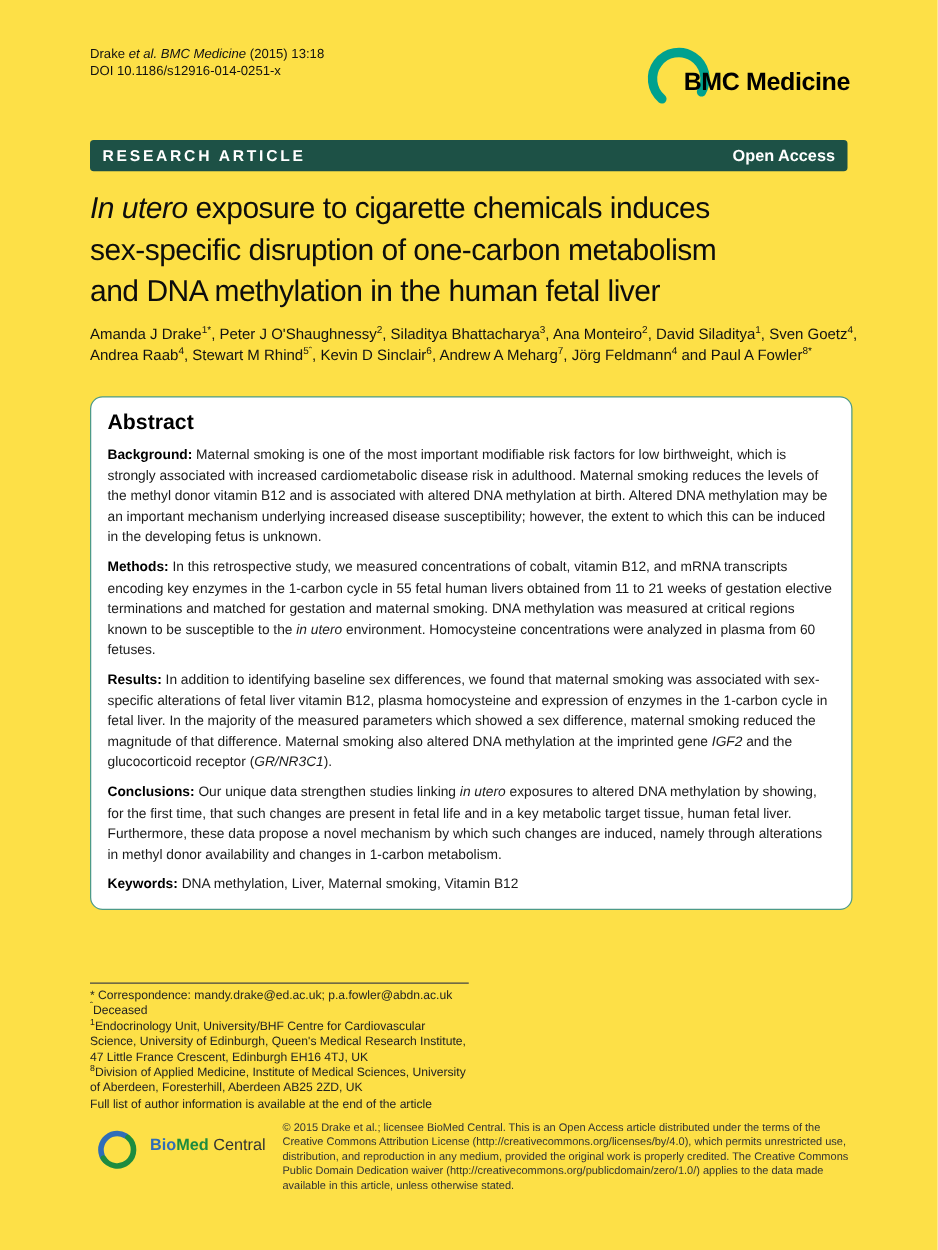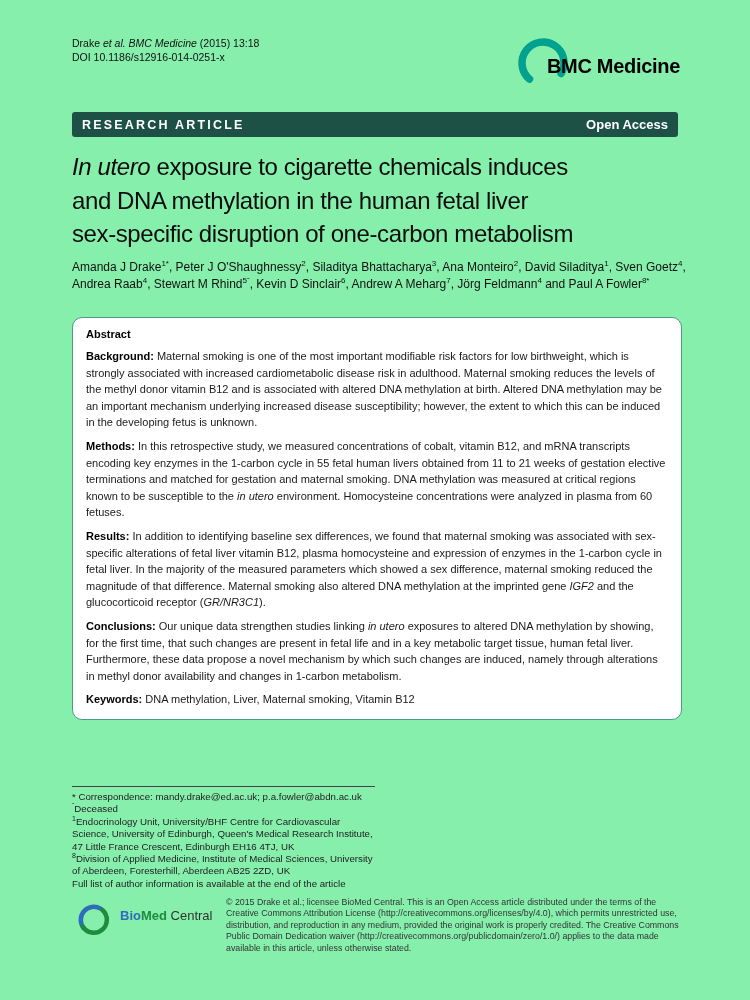--- a/index.html
+++ b/index.html
@@ -2,21 +2,21 @@
 <html><head>
 <meta charset="utf-8">
 <style>
   * { margin:0; padding:0; box-sizing:border-box; }
   html,body { background:#ffffff; }
   body {
     width:750px; height:1000px; position:relative;
     font-family:"Liberation Sans", sans-serif; color:#1a1a1a;
     overflow:hidden;
   }
-  .page { position:absolute; inset:0; width:750px; height:1000px; background:#86efac; }
+  .page { position:absolute; inset:0; width:750px; height:1000px; background:#fde047; }
 
   
   .cite { position:absolute; left:72px; top:36px; font-size:10.5px; line-height:14px; color:#111; }
   .cite i { font-style:italic; }
 
   
   .journal-logo { position:absolute; top:34px; right:70px; display:flex; align-items:center; height:58px; }
   .journal-logo svg { display:block; }
   .journal-logo .jl-text {
     font-size:20px; font-weight:bold; color:#000; letter-spacing:-0.3px;
@@ -44,21 +44,21 @@
   
   .authors { position:absolute; left:72px; top:259px; width:640px; font-size:12px; line-height:17px; color:#111; white-space:nowrap; }
   .authors sup { font-size:8px; vertical-align:super; line-height:0; }
 
   
   .abstract-box {
     position:absolute; left:72px; top:317px; width:610px;
     border:1.5px solid #4d9a88; border-radius:10px;
     padding:10px 13px 11px 13px; background:#fff;
   }
-  .abstract-box h2 { font-size:11px; font-weight:bold; color:#000; margin-bottom:8px; }
+  .abstract-box h2 { font-size:17px; font-weight:bold; color:#000; margin-bottom:8px; }
   .abs-p { font-size:11px; line-height:16.6px; color:#1a1a1a; margin-bottom:7px; text-align:left; }
   .abs-p:last-child { margin-bottom:0; }
   .abs-p .lead { font-weight:bold; color:#000; }
   .abs-p .it { font-style:italic; }
 
   
   .footnotes {
     position:absolute; left:72px; top:786px; width:303px;
     border-top:1px solid #444; padding-top:4px;
     font-size:9.7px; line-height:12.4px; color:#222;
@@ -94,22 +94,22 @@
     <span class="jl-text">BMC Medicine</span>
   </div>
 
   <div class="banner">
     <span class="left">RESEARCH ARTICLE</span>
     <span class="right">Open Access</span>
   </div>
 
   <h1 class="title">
     <div><span class="t-italic">In utero</span><span> exposure to cigarette chemicals induces</span></div>
+    <div>sex-specific disruption of one-carbon metabolism</div>
     <div>and DNA methylation in the human fetal liver</div>
-    <div>sex-specific disruption of one-carbon metabolism</div>
   </h1>
 
   <div class="authors">
     <div><span>Amanda J Drake</span><sup>1*</sup><span>, Peter J O'Shaughnessy</span><sup>2</sup><span>, Siladitya Bhattacharya</span><sup>3</sup><span>, Ana Monteiro</span><sup>2</sup><span>, David Siladitya</span><sup>1</sup><span>, Sven Goetz</span><sup>4</sup><span>,</span></div>
     <div><span>Andrea Raab</span><sup>4</sup><span>, Stewart M Rhind</span><sup>5ˆ</sup><span>, Kevin D Sinclair</span><sup>6</sup><span>, Andrew A Meharg</span><sup>7</sup><span>, Jörg Feldmann</span><sup>4</sup><span> and Paul A Fowler</span><sup>8*</sup></div>
   </div>
 
   <div class="abstract-box">
     <h2>Abstract</h2>
 

